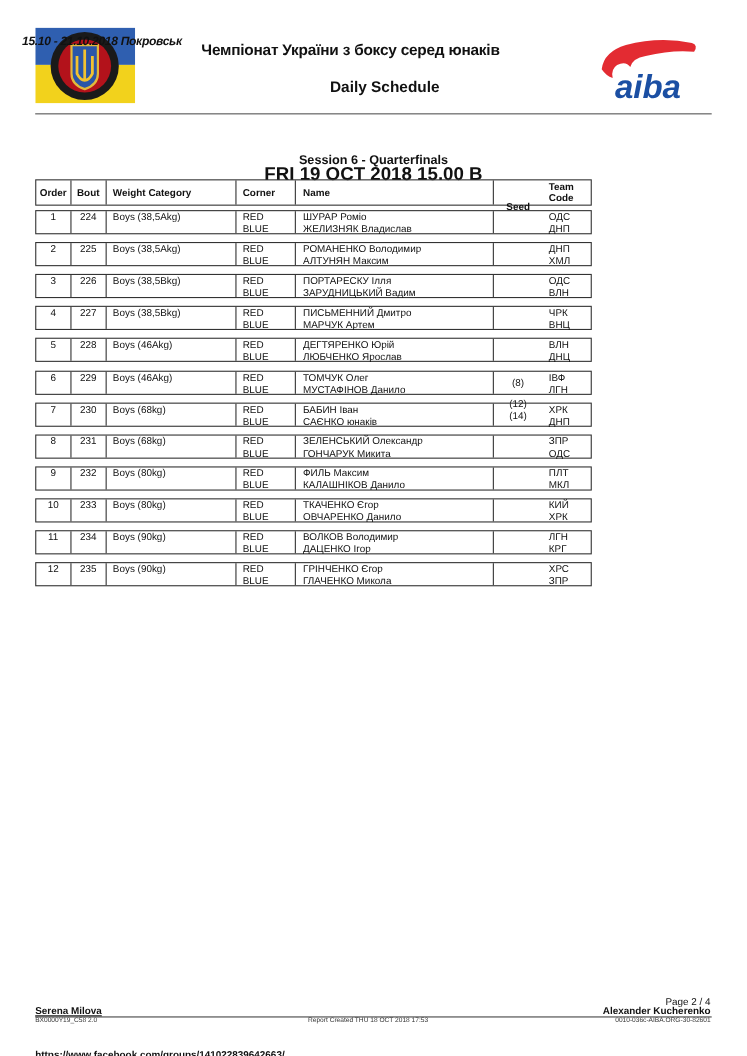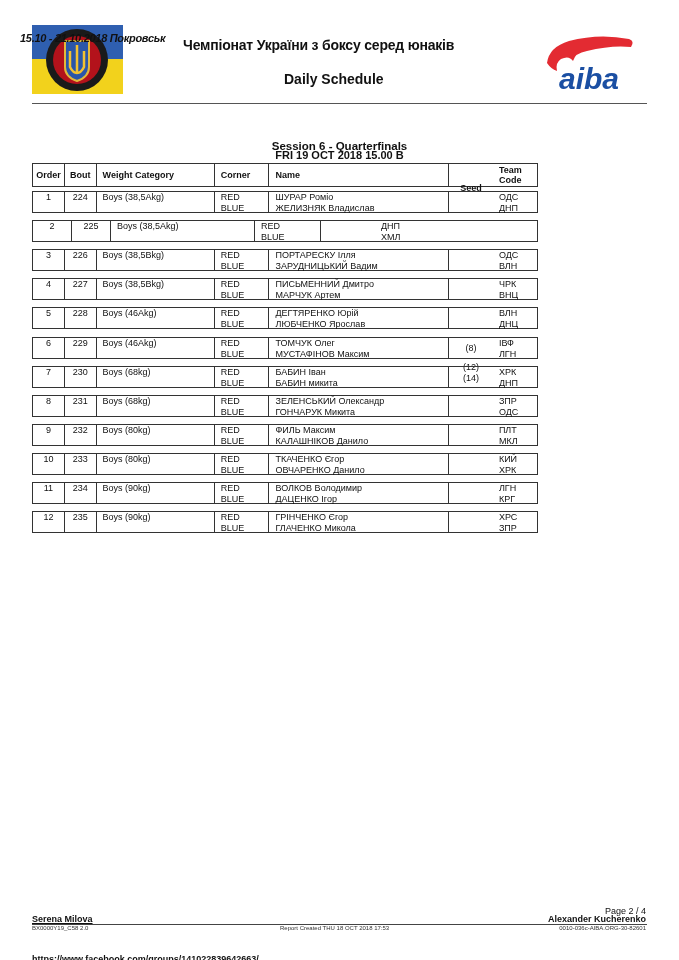--- a/index.html
+++ b/index.html
@@ -4,27 +4,27 @@
 <style>
   html, body { margin: 0; padding: 0; background: #ffffff; }
   body { width: 679px; height: 960px; position: relative; overflow: hidden;
          font-family: "Liberation Sans", sans-serif; color: #111; }
   .abs { position: absolute; }
 
   
   #logo-left { left: 32px; top: 25px; width: 91px; height: 69px; overflow: hidden; }
   #date-place { left: 20px; top: 32px; font-size: 11px; font-weight: bold; font-style: italic; letter-spacing: -0.3px; white-space: nowrap; color: #111; }
   #title { left: 183px; top: 37px; font-size: 14px; font-weight: bold; white-space: nowrap; letter-spacing: -0.2px; }
-  #subtitle { left: 284px; top: 71px; font-size: 14px; font-weight: bold; white-space: nowrap; }
+  #subtitle { left: 300px; top: 71px; font-size: 14px; font-weight: bold; white-space: nowrap; }
   #logo-right { left: 543px; top: 27px; width: 92px; height: 68px; }
   #header-rule { left: 32px; top: 103px; width: 615px; height: 0; border-top: 1.5px solid #555; }
 
   
   #session-title { left: 0; width: 679px; top: 140px; text-align: center; font-size: 11.5px; font-weight: bold; }
-  #session-date { left: 0; width: 679px; top: 149px; text-align: center; font-size: 11px; font-weight: bold; }
+  #session-date { left: 0; width: 679px; top: 149px; text-align: center; font-size: 17px; font-weight: bold; }
 
   
   .grid { position: absolute; left: 32px; width: 506px; border: 1px solid #333; box-sizing: border-box; display: flex; }
   .cell { border-right: 1px solid #333; box-sizing: border-box; font-size: 9px; position: relative; }
   .cell:last-child { border-right: none; }
   .c-order { width: 39px; text-align: center; }
   .c-bout { width: 39px; text-align: center; }
   .c-weight { width: 144px; padding-left: 6px; }
   .c-corner { width: 66px; padding-left: 6px; }
   .c-name { width: 220px; padding-left: 6px; }
@@ -127,20 +127,24 @@
       <div class="cell c-bout">
         <span class="line">225</span>
       </div>
       <div class="cell c-weight">
         <span class="line">Boys (38,5Akg)</span>
       </div>
       <div class="cell c-corner">
         <span class="line">RED</span>
         <span class="line">BLUE</span>
       </div>
+      <div class="cell c-name">
+        <span class="line">РОМАНЕНКО Володимир</span>
+        <span class="line">АЛТУНЯН Максим</span>
+      </div>
       <div class="cell c-seed">
         <span class="line"></span>
         <span class="line"></span>
       </div>
       <div class="cell c-team">
         <span class="line">ДНП</span>
         <span class="line">ХМЛ</span>
       </div>
     </div>
     <div class="grid bout-row" style="top: 249.2px;">
@@ -233,21 +237,21 @@
       </div>
       <div class="cell c-weight">
         <span class="line">Boys (46Akg)</span>
       </div>
       <div class="cell c-corner">
         <span class="line">RED</span>
         <span class="line">BLUE</span>
       </div>
       <div class="cell c-name">
         <span class="line">ТОМЧУК Олег</span>
-        <span class="line">МУСТАФІНОВ Максим</span>
+        <span class="line">МУСТАФІНОВ Данило</span>
       </div>
       <div class="cell c-seed">
         <span class="line">(12)</span>
         <span class="line">(14)</span>
       </div>
       <div class="cell c-team">
         <span class="line">ІВФ</span>
         <span class="line">ЛГН</span>
       </div>
     </div>
@@ -260,21 +264,21 @@
       </div>
       <div class="cell c-weight">
         <span class="line">Boys (68kg)</span>
       </div>
       <div class="cell c-corner">
         <span class="line">RED</span>
         <span class="line">BLUE</span>
       </div>
       <div class="cell c-name">
         <span class="line">БАБИН Іван</span>
-        <span class="line">БАБИН микита</span>
+        <span class="line">САЄНКО юнаків</span>
       </div>
       <div class="cell c-seed">
         <span class="line"></span>
         <span class="line"></span>
       </div>
       <div class="cell c-team">
         <span class="line">ХРК</span>
         <span class="line">ДНП</span>
       </div>
     </div>

